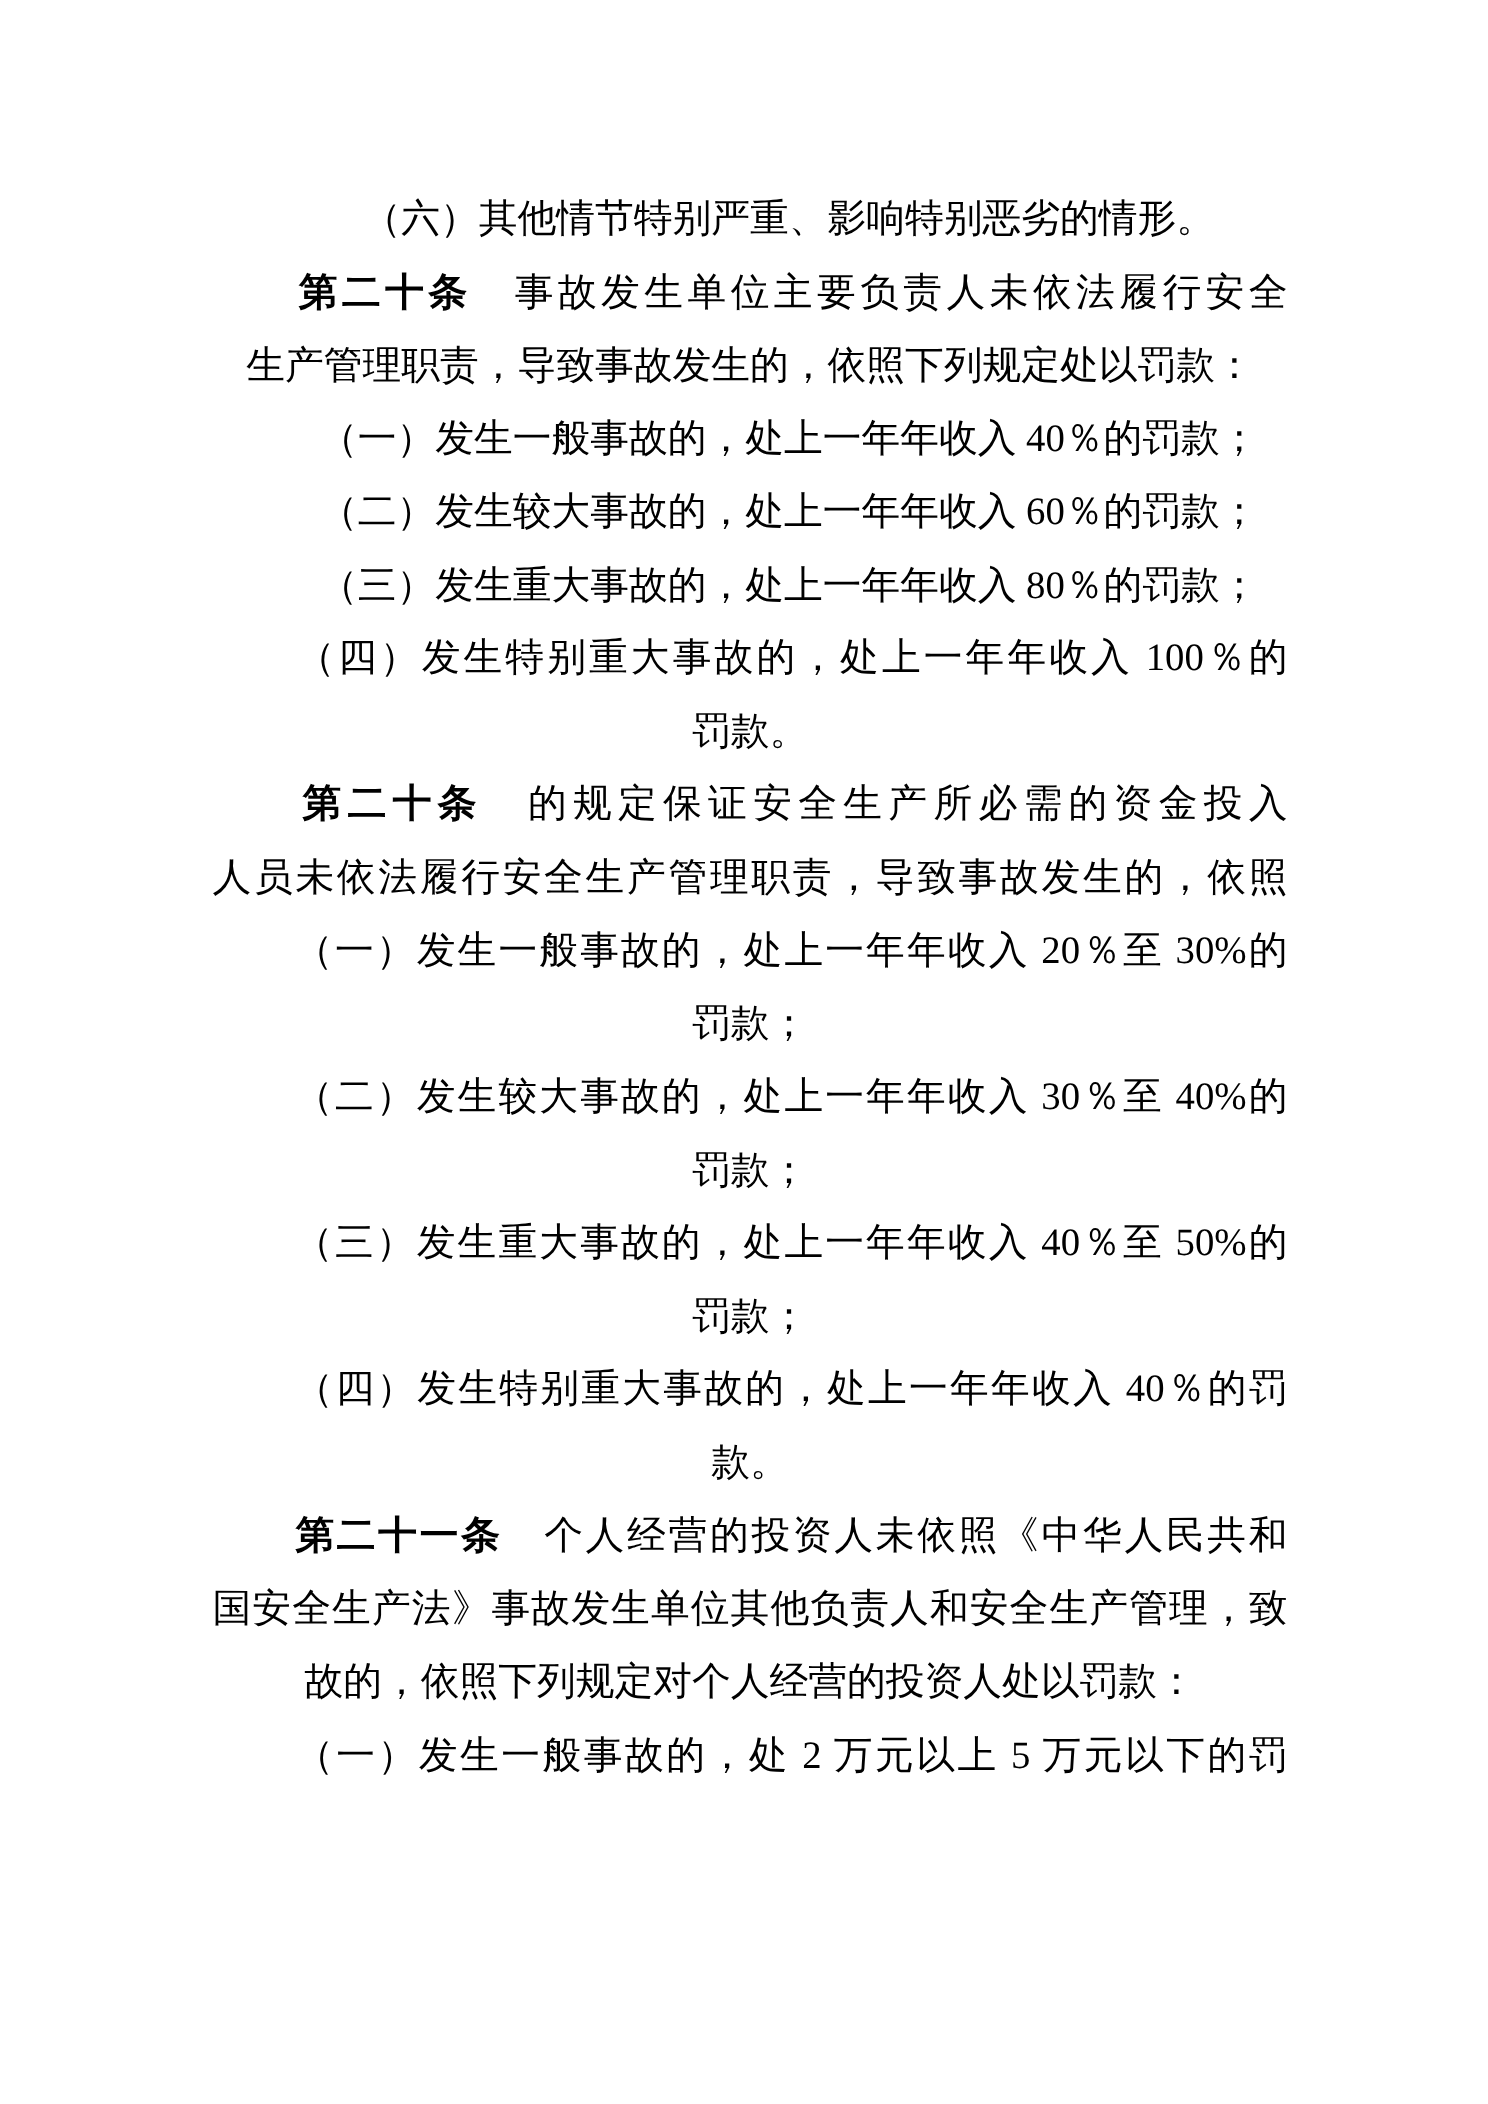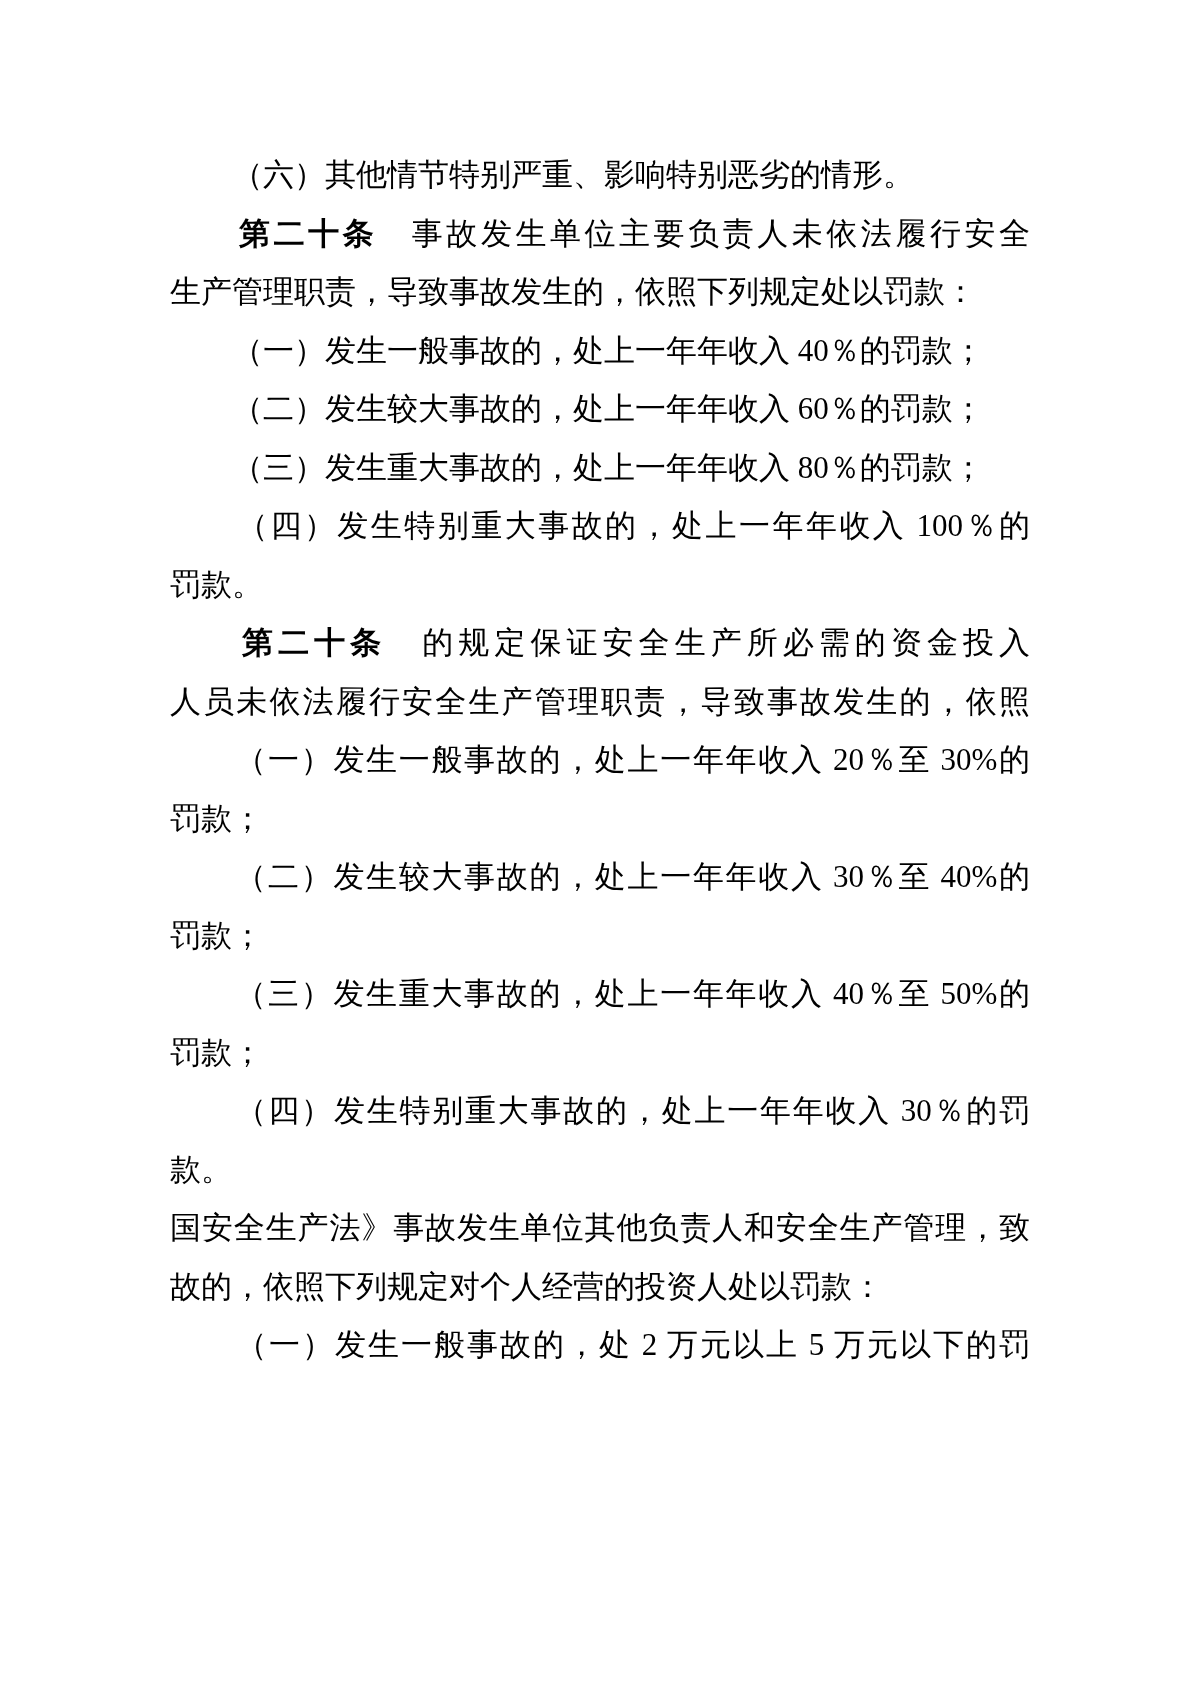--- a/index.html
+++ b/index.html
@@ -21,21 +21,21 @@
     top: 146px;
     left: 170px;
     width: 860px;
   }
   .line {
     height: 58.5px;
     line-height: 58.5px;
     font-size: 31px;
     letter-spacing: 0;
     white-space: pre-wrap;
-    text-align: left;
+    text-align: center;
     color: #000000;
   }
   .line.j {
     text-align: justify;
     text-align-last: justify;
     -moz-text-align-last: justify;
   }
   .seg-b {
     font-weight: 700;
     font-family: "Liberation Sans", "DejaVu Sans", sans-serif;
@@ -58,19 +58,20 @@
       <div class="line j"><span class="seg-n">　　（四）发生特别重大事故的，处上一年年收入 100％的</span></div>
       <div class="line"><span class="seg-n">罚款。</span></div>
       <div class="line j"><span class="seg-n">　　</span><span class="seg-b">第二十条</span><span class="seg-n">　的规定保证安全生产所必需的资金投入</span></div>
       <div class="line j"><span class="seg-n">人员未依法履行安全生产管理职责，导致事故发生的，依照</span></div>
       <div class="line j"><span class="seg-n">　　（一）发生一般事故的，处上一年年收入 20％至 30%的</span></div>
       <div class="line"><span class="seg-n">罚款；</span></div>
       <div class="line j"><span class="seg-n">　　（二）发生较大事故的，处上一年年收入 30％至 40%的</span></div>
       <div class="line"><span class="seg-n">罚款；</span></div>
       <div class="line j"><span class="seg-n">　　（三）发生重大事故的，处上一年年收入 40％至 50%的</span></div>
       <div class="line"><span class="seg-n">罚款；</span></div>
-      <div class="line j"><span class="seg-n">　　（四）发生特别重大事故的，处上一年年收入 30％的罚</span></div>
+      <div class="line j"><span class="seg-n">　　（四）发生特别重大事故的，处上一年年收入 40％的罚</span></div>
       <div class="line"><span class="seg-n">款。</span></div>
+      <div class="line j"><span class="seg-n">　　</span><span class="seg-b">第二十一条</span><span class="seg-n">　个人经营的投资人未依照《中华人民共和</span></div>
       <div class="line j"><span class="seg-n">国安全生产法》事故发生单位其他负责人和安全生产管理，致</span></div>
       <div class="line"><span class="seg-n">故的，依照下列规定对个人经营的投资人处以罚款：</span></div>
       <div class="line j"><span class="seg-n">　　（一）发生一般事故的，处 2 万元以上 5 万元以下的罚</span></div>
     </div>
 </div>
 
 </body></html>

